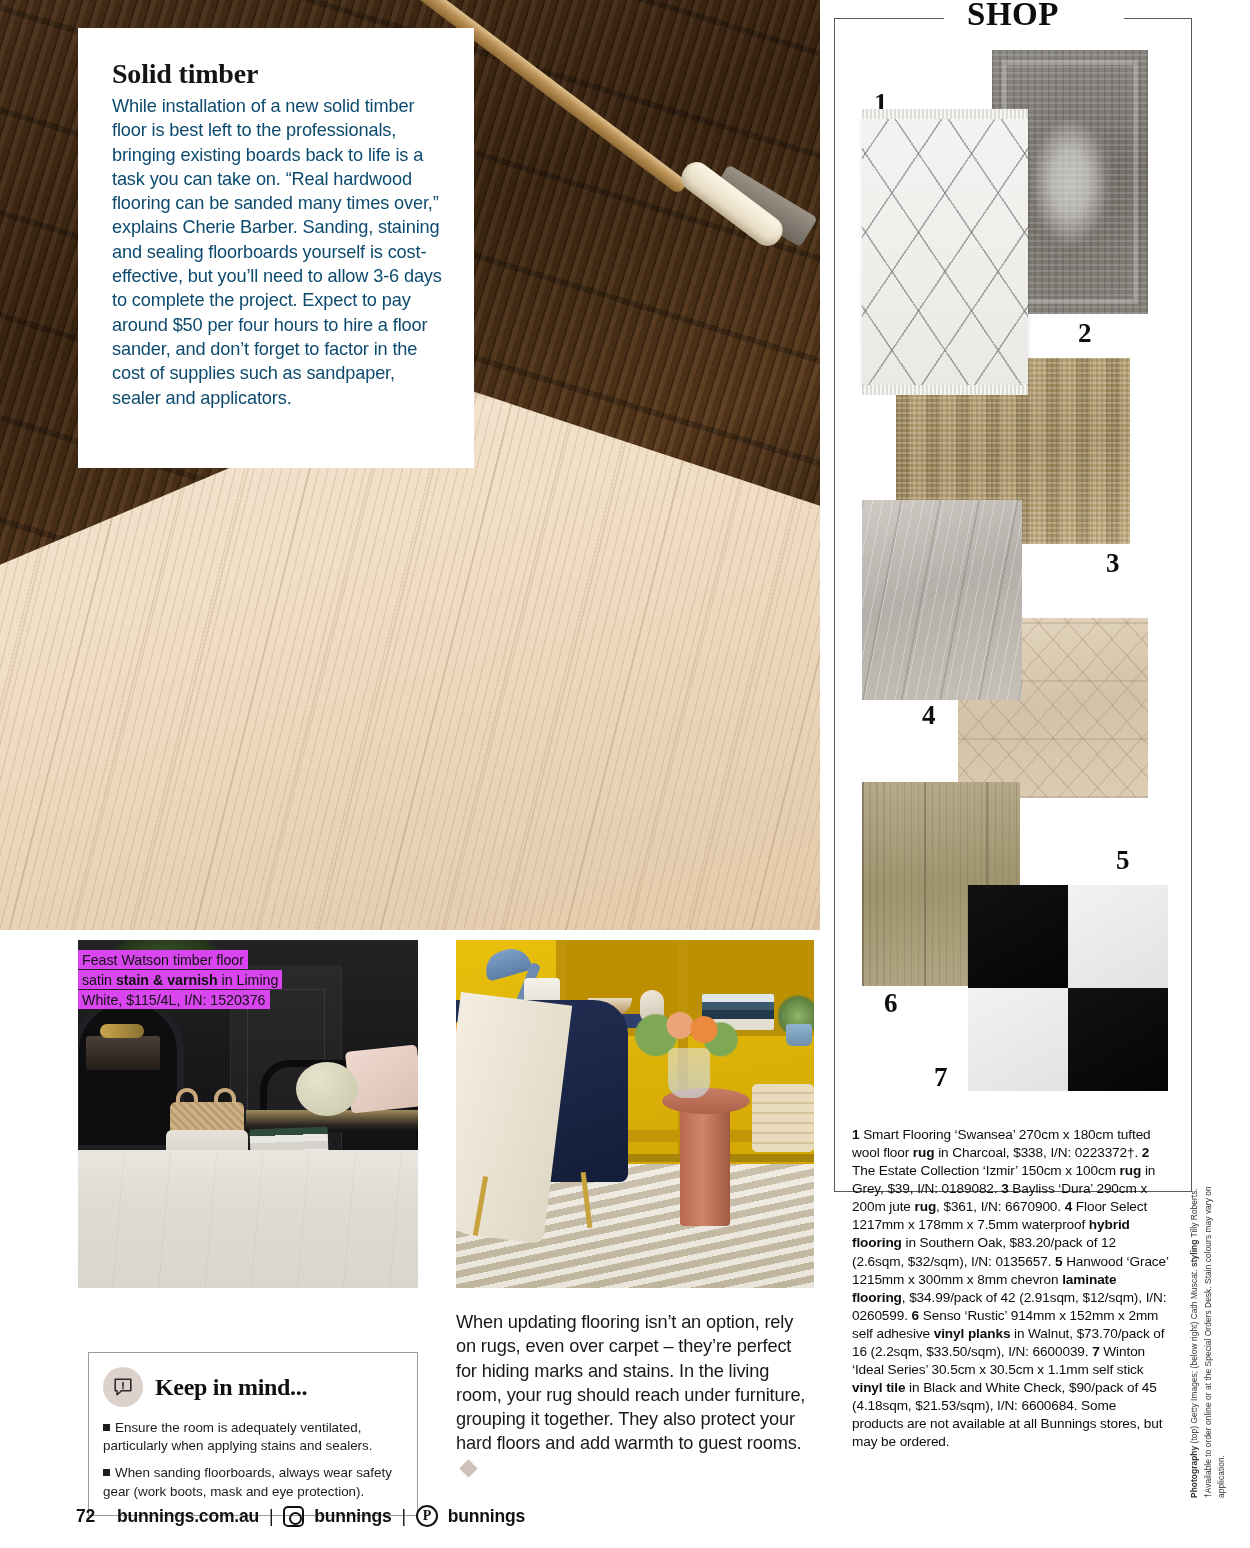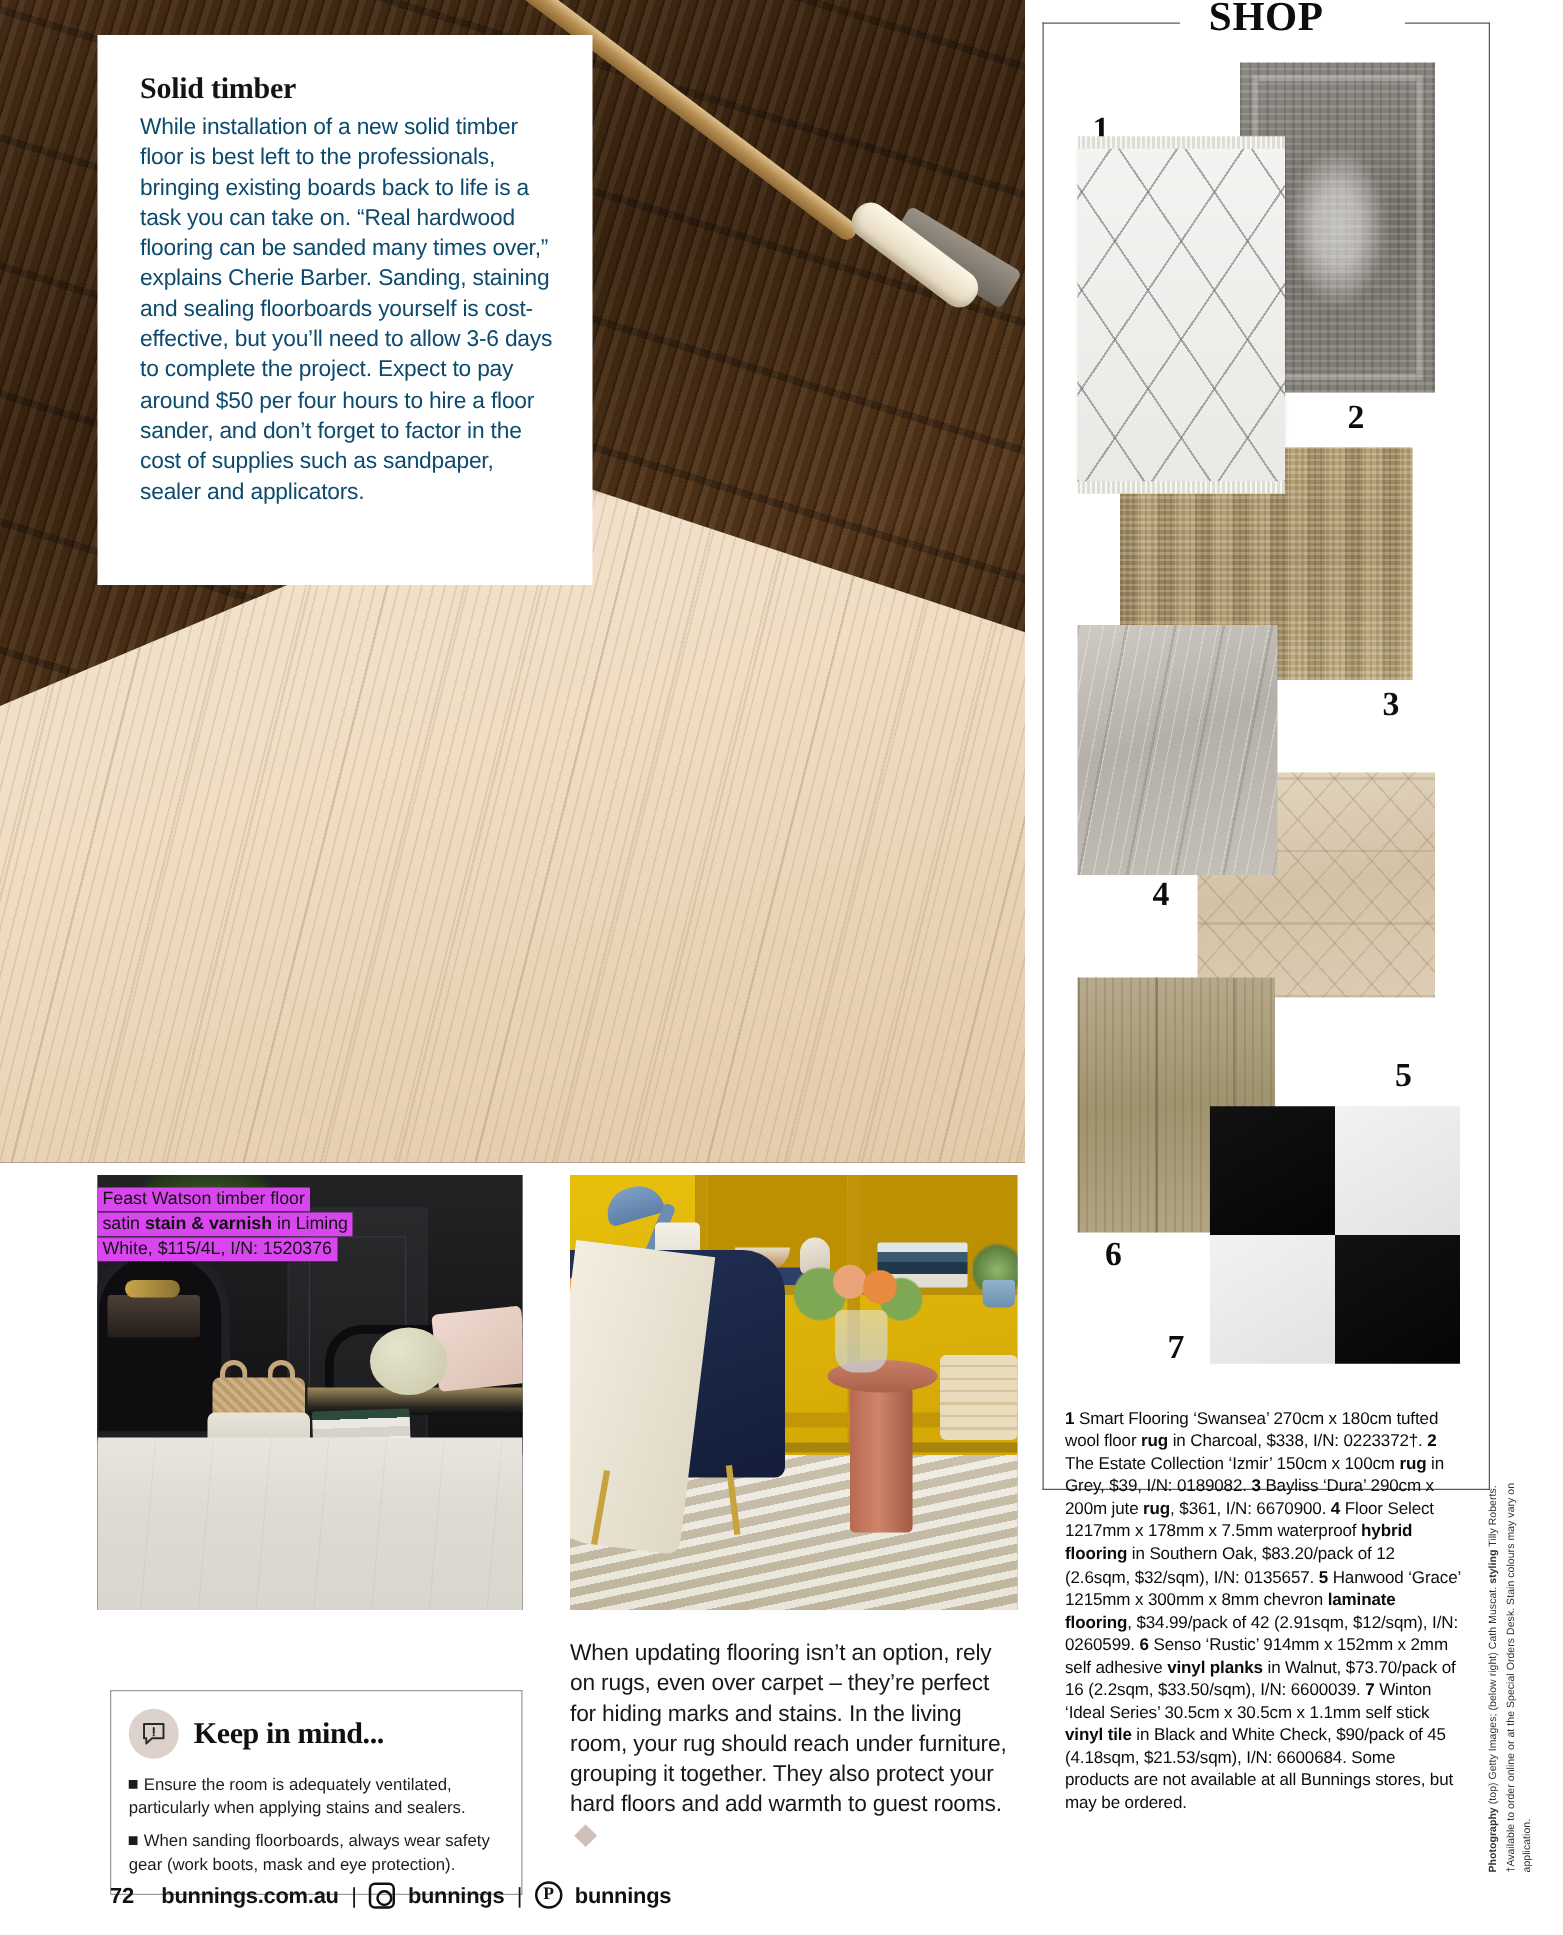--- a/index.html
+++ b/index.html
@@ -72,21 +72,21 @@
     box-shadow:inset 0 -4px 6px rgba(120,100,70,0.35);
   }
 
   .hero-textbox {
     position:absolute; left:78px; top:28px; width:396px; height:440px;
     background:#ffffff;
     padding:30px 30px 0 34px;
   }
   .hero-textbox h2 {
     font-family:"Liberation Serif", serif;
-    font-size:24px; font-weight:bold; color:#141414;
+    font-size:28px; font-weight:bold; color:#141414;
     letter-spacing:-0.2px;
     margin-bottom:4px;
   }
   .hero-textbox p {
     font-size:18.2px; line-height:1.335; color:#0c4a6e;
     letter-spacing:-0.15px;
   }
 
   
   .photo-fire {
@@ -233,21 +233,21 @@
   }
   .kim-title {
     font-family:"Liberation Serif", serif;
     font-size:24px; font-weight:bold; color:#101010; letter-spacing:-0.3px;
   }
   .kim-item { font-size:13.4px; line-height:1.36; color:#1c1c1e; margin-bottom:9px; }
   .kim-bullet { display:inline-block; width:7px; height:7px; background:#1c1c1e; margin-right:5px; vertical-align:1px; }
 
   
   .footer {
-    position:absolute; left:88px; top:1505px;
+    position:absolute; left:76px; top:1505px;
     display:flex; align-items:center; gap:10px;
     font-size:17.5px; font-weight:bold; color:#111; letter-spacing:-0.2px;
   }
   .footer .pg { font-size:17.5px; font-weight:bold; margin-right:12px; }
   .ig-icon { width:21px; height:21px; border:2.2px solid #111; border-radius:5px;
     position:relative; display:inline-block; }
   .ig-icon::before { content:""; position:absolute; left:4px; top:4px; width:9px; height:9px;
     border:2.2px solid #111; border-radius:50%; }
   .pin-icon { width:22px; height:22px; border:2.2px solid #111; border-radius:50%;
     display:flex; align-items:center; justify-content:center;

